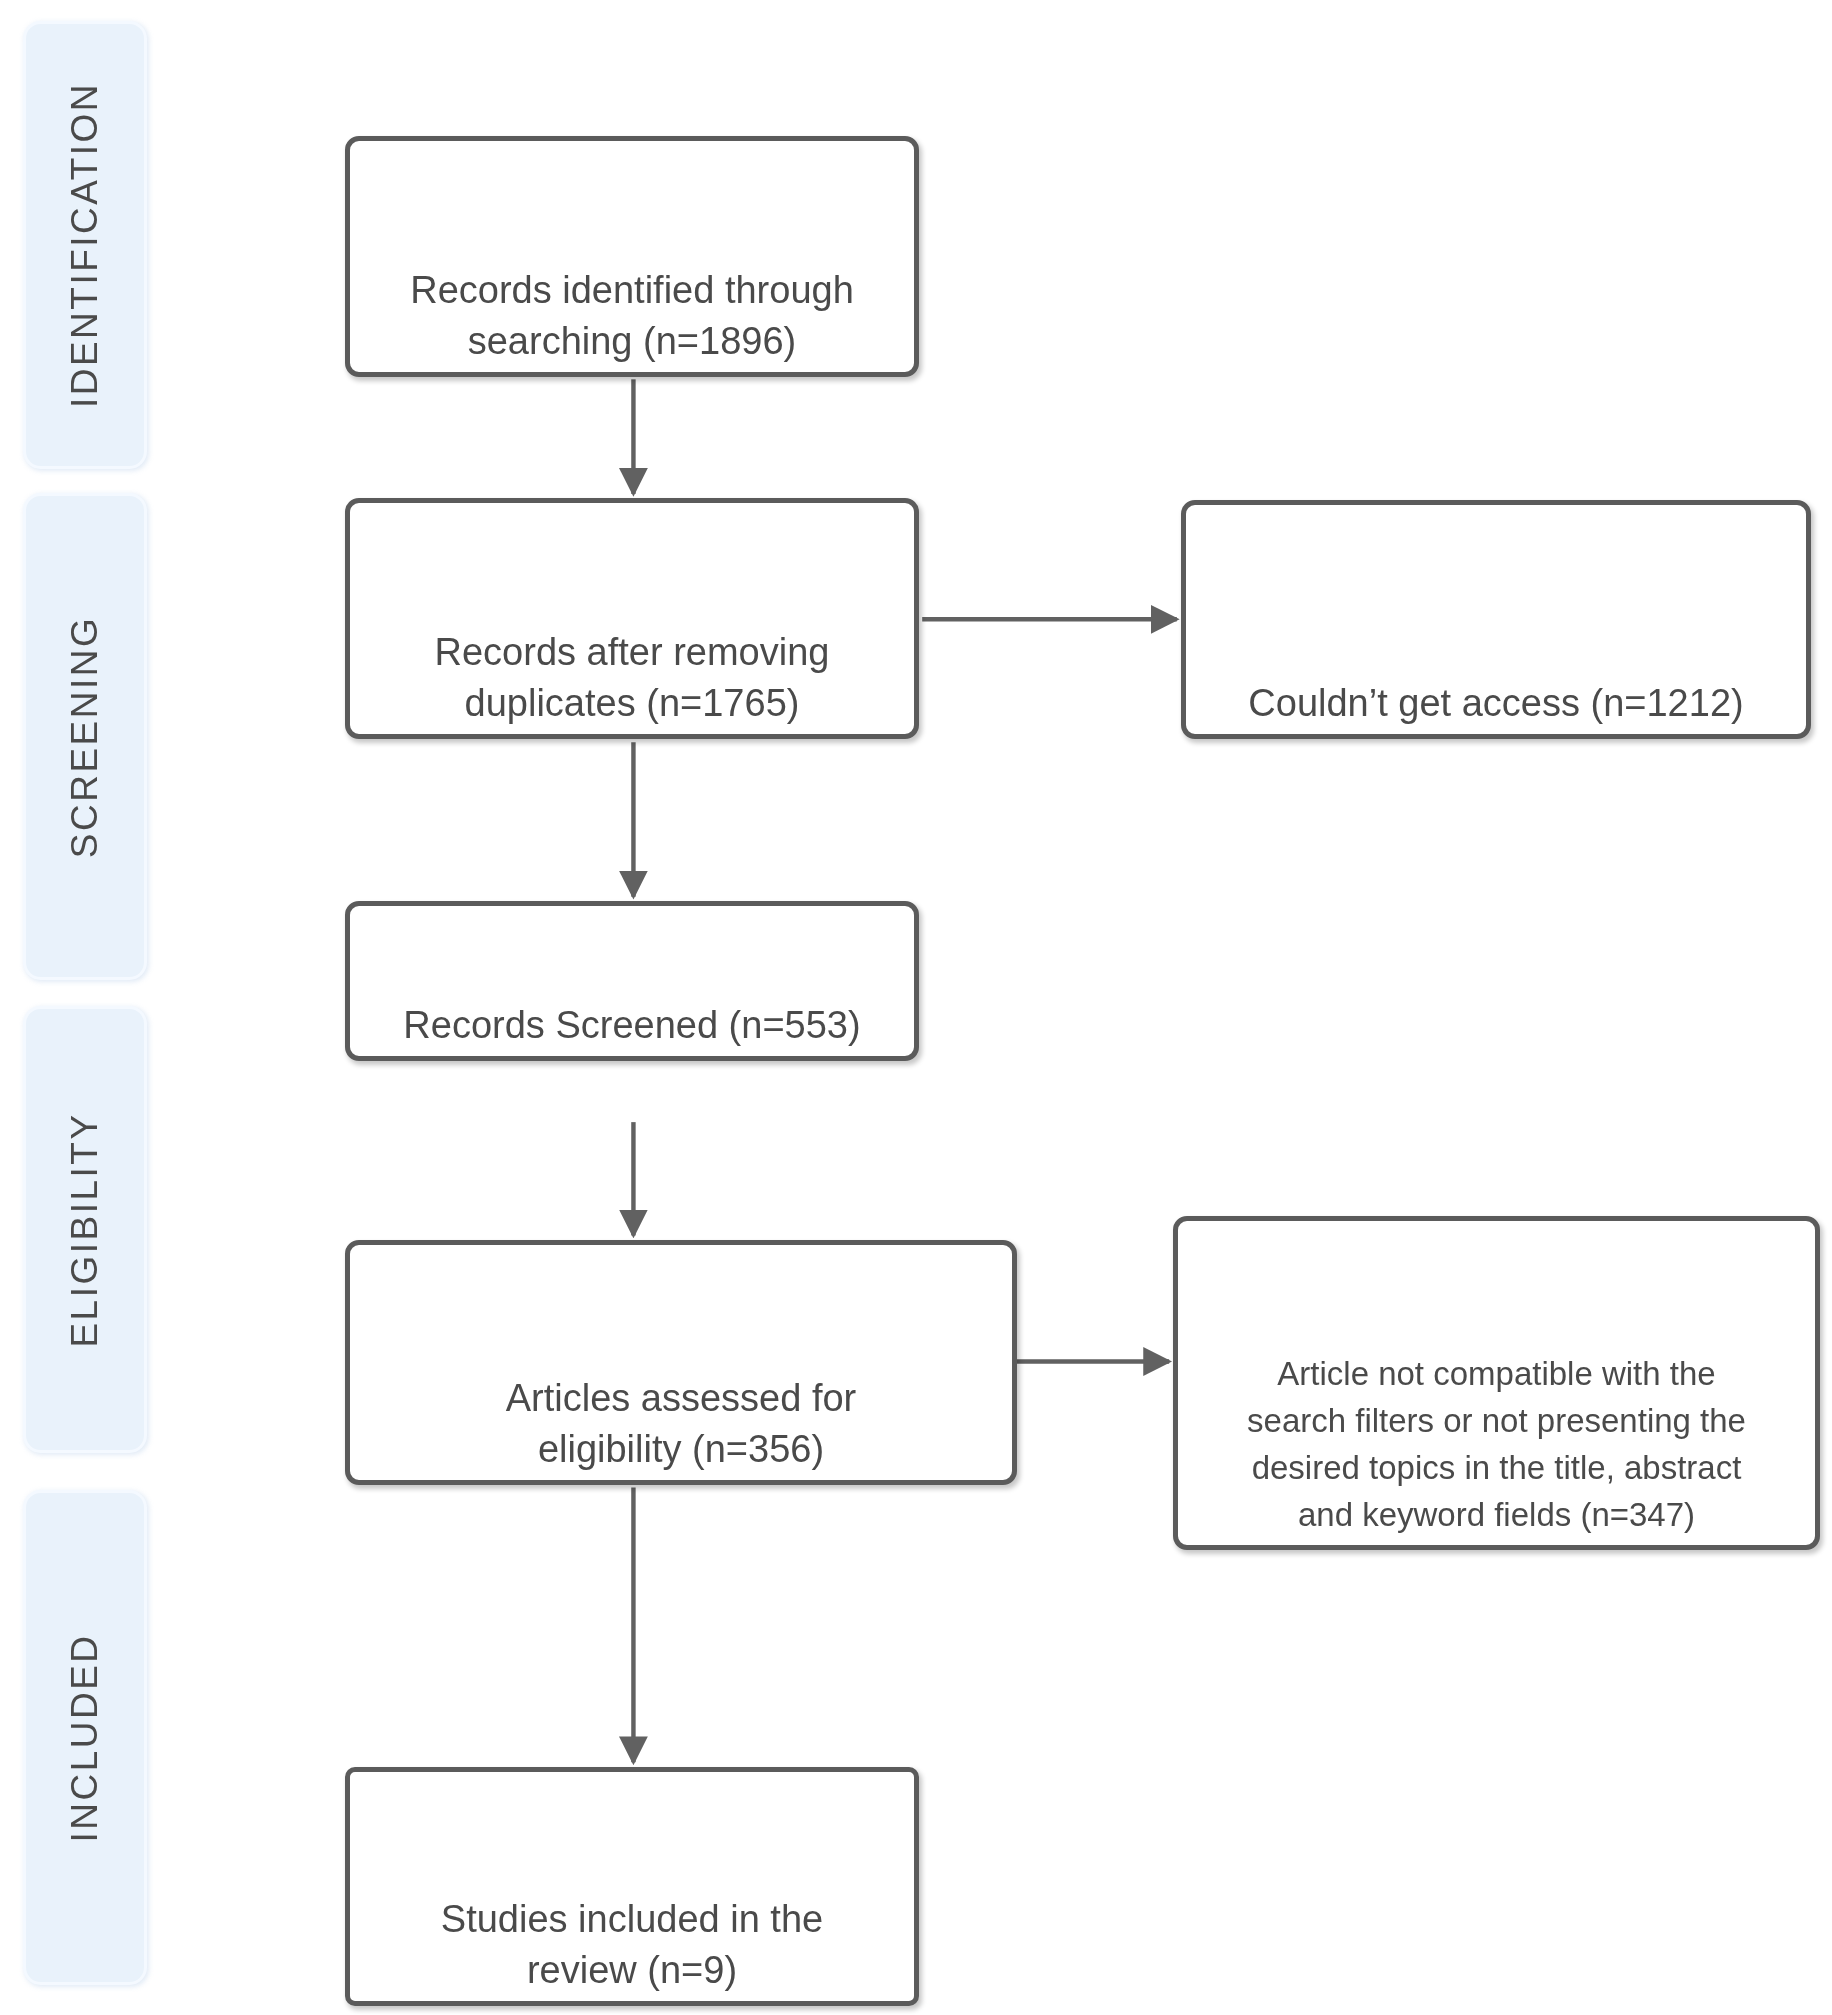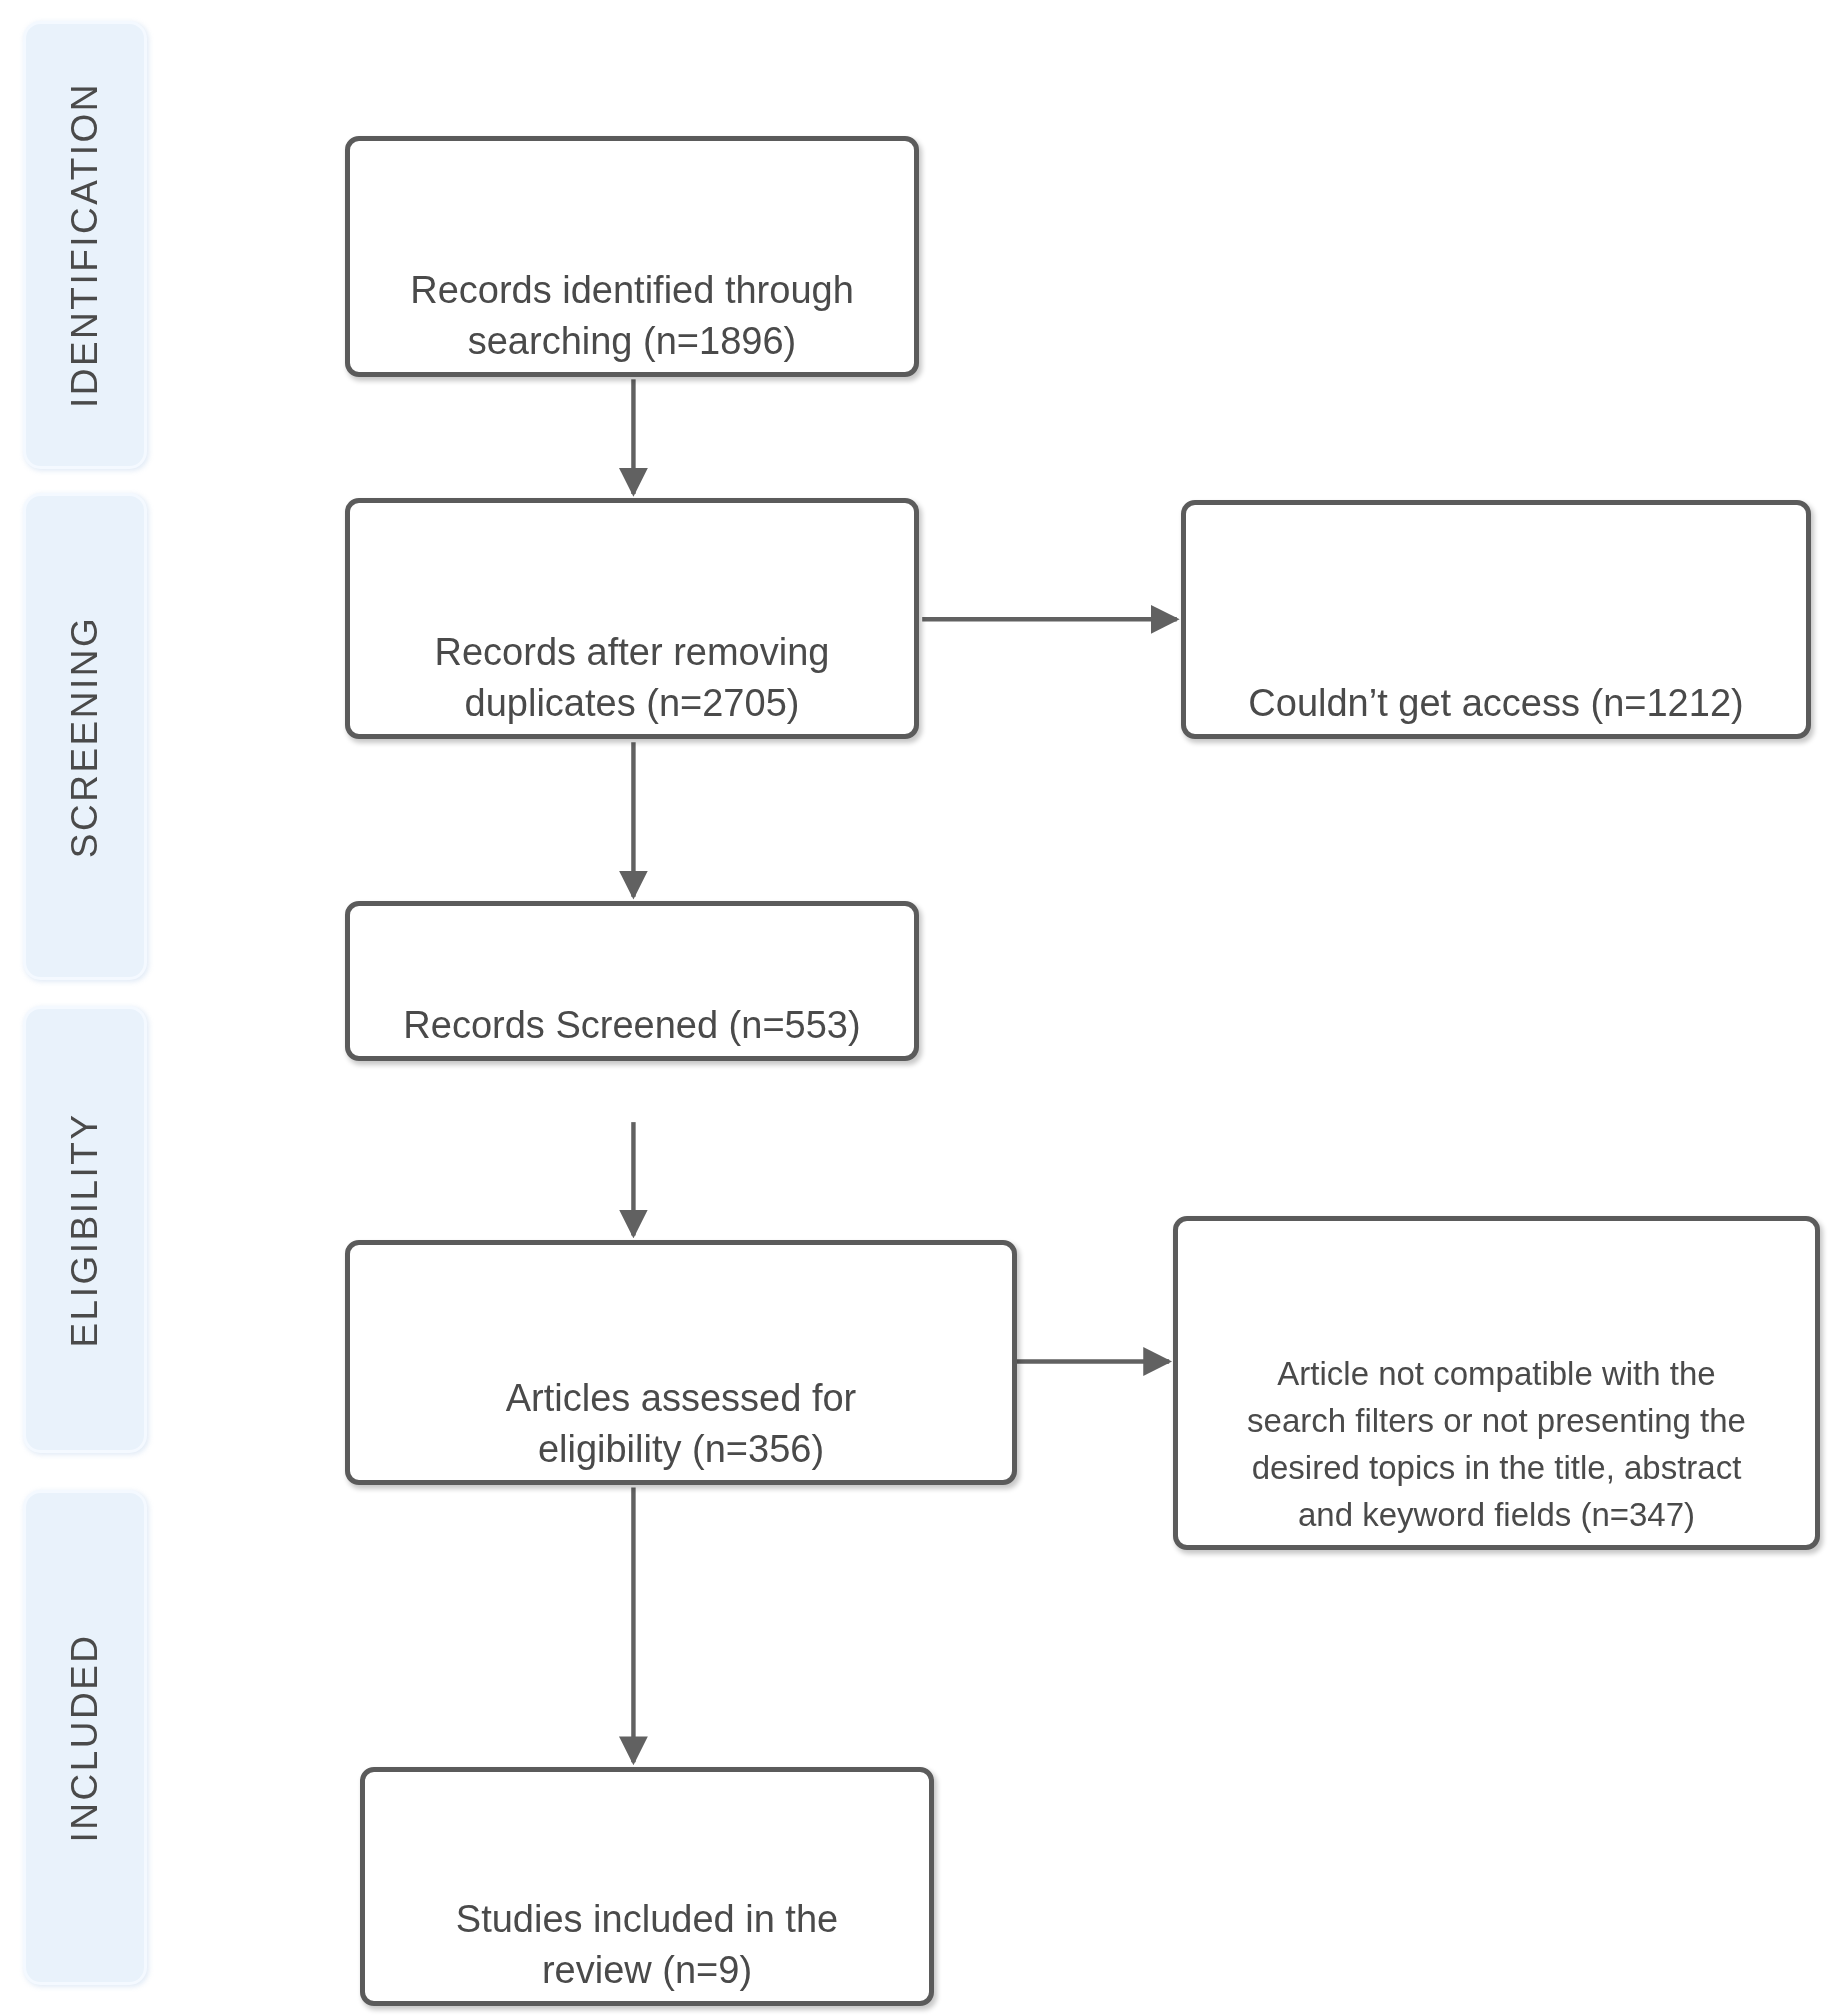--- a/index.html
+++ b/index.html
@@ -69,21 +69,21 @@
   }
   .flow-box .box-text.small {
     font-size: 33px;
     line-height: 1.42;
     padding: 6.3px 21.5px;
   }
   #box-records-identified   { left: 345px;  top: 136px;  width: 574px;  height: 241px; }
   #box-records-deduplicated { left: 345px;  top: 498px;  width: 574px;  height: 241px; }
   #box-records-screened     { left: 345px;  top: 901px; width: 574px;  height: 160px; }
   #box-articles-assessed    { left: 345px;  top: 1240px; width: 672px;  height: 245px; }
-  #box-studies-included     { left: 360px;  top: 1767px; width: 574px;  height: 239px; }
+  #box-studies-included     { left: 345px;  top: 1767px; width: 574px;  height: 239px; border-radius: 10px; }
   #box-no-access            { left: 1181px; top: 500px;  width: 630px;  height: 239px; }
   #box-not-compatible       { left: 1173px; top: 1216px; width: 647px; height: 334px; }
 
   
   #arrow-layer {
     position: absolute;
     left: 0; top: 0;
     width: 1833px;
     height: 2015px;
     pointer-events: none;
@@ -122,21 +122,21 @@
     <line class="edge-line" x1="1456" y1="2150" x2="1846" y2="2150" marker-end="url(#arrow-head)"></line>
     <line class="edge-line" x1="1000" y1="2349" x2="1000" y2="2783" marker-end="url(#arrow-head)"></line>
   </svg>
 
   <div class="flow-box" id="box-records-identified">
     <span class="box-text">Records identified through
 searching (n=1896)</span>
   </div>
   <div class="flow-box" id="box-records-deduplicated">
     <span class="box-text">Records after removing
-duplicates (n=2705)</span>
+duplicates (n=1765)</span>
   </div>
   <div class="flow-box" id="box-records-screened">
     <span class="box-text">Records Screened (n=553)</span>
   </div>
   <div class="flow-box" id="box-articles-assessed">
     <span class="box-text">Articles assessed for
 eligibility (n=356)</span>
   </div>
   <div class="flow-box" id="box-studies-included">
     <span class="box-text">Studies included in the

